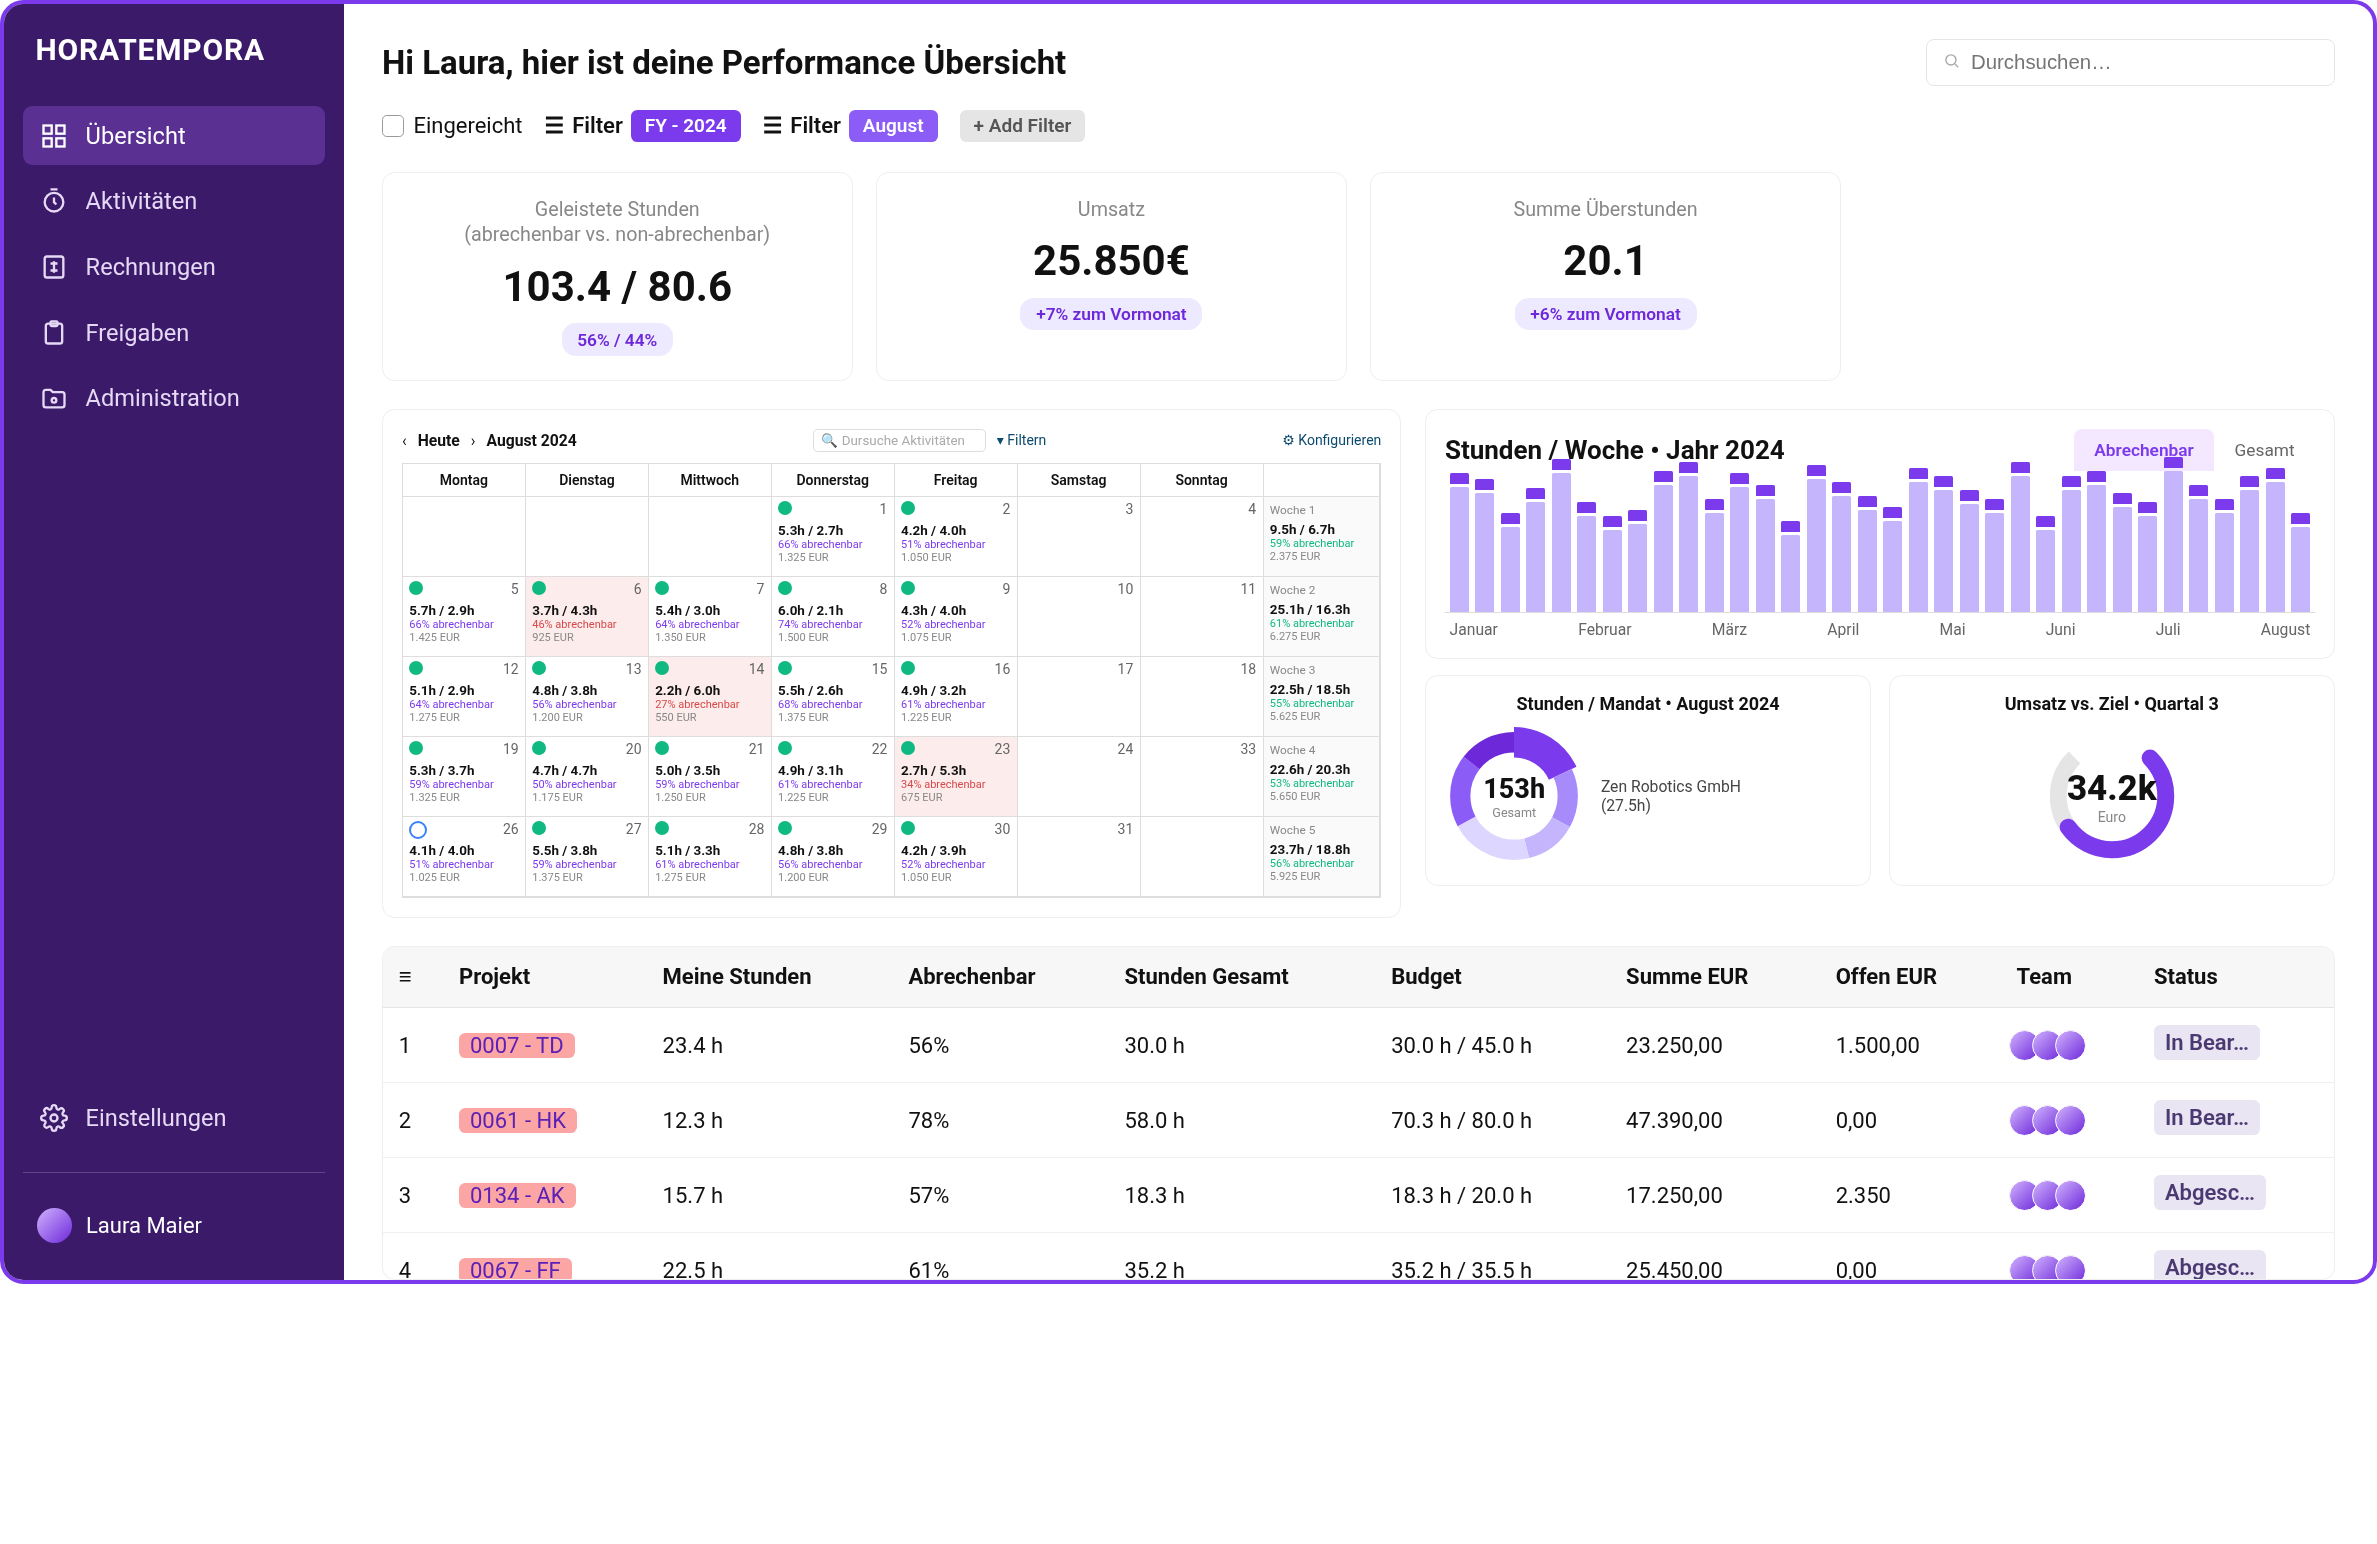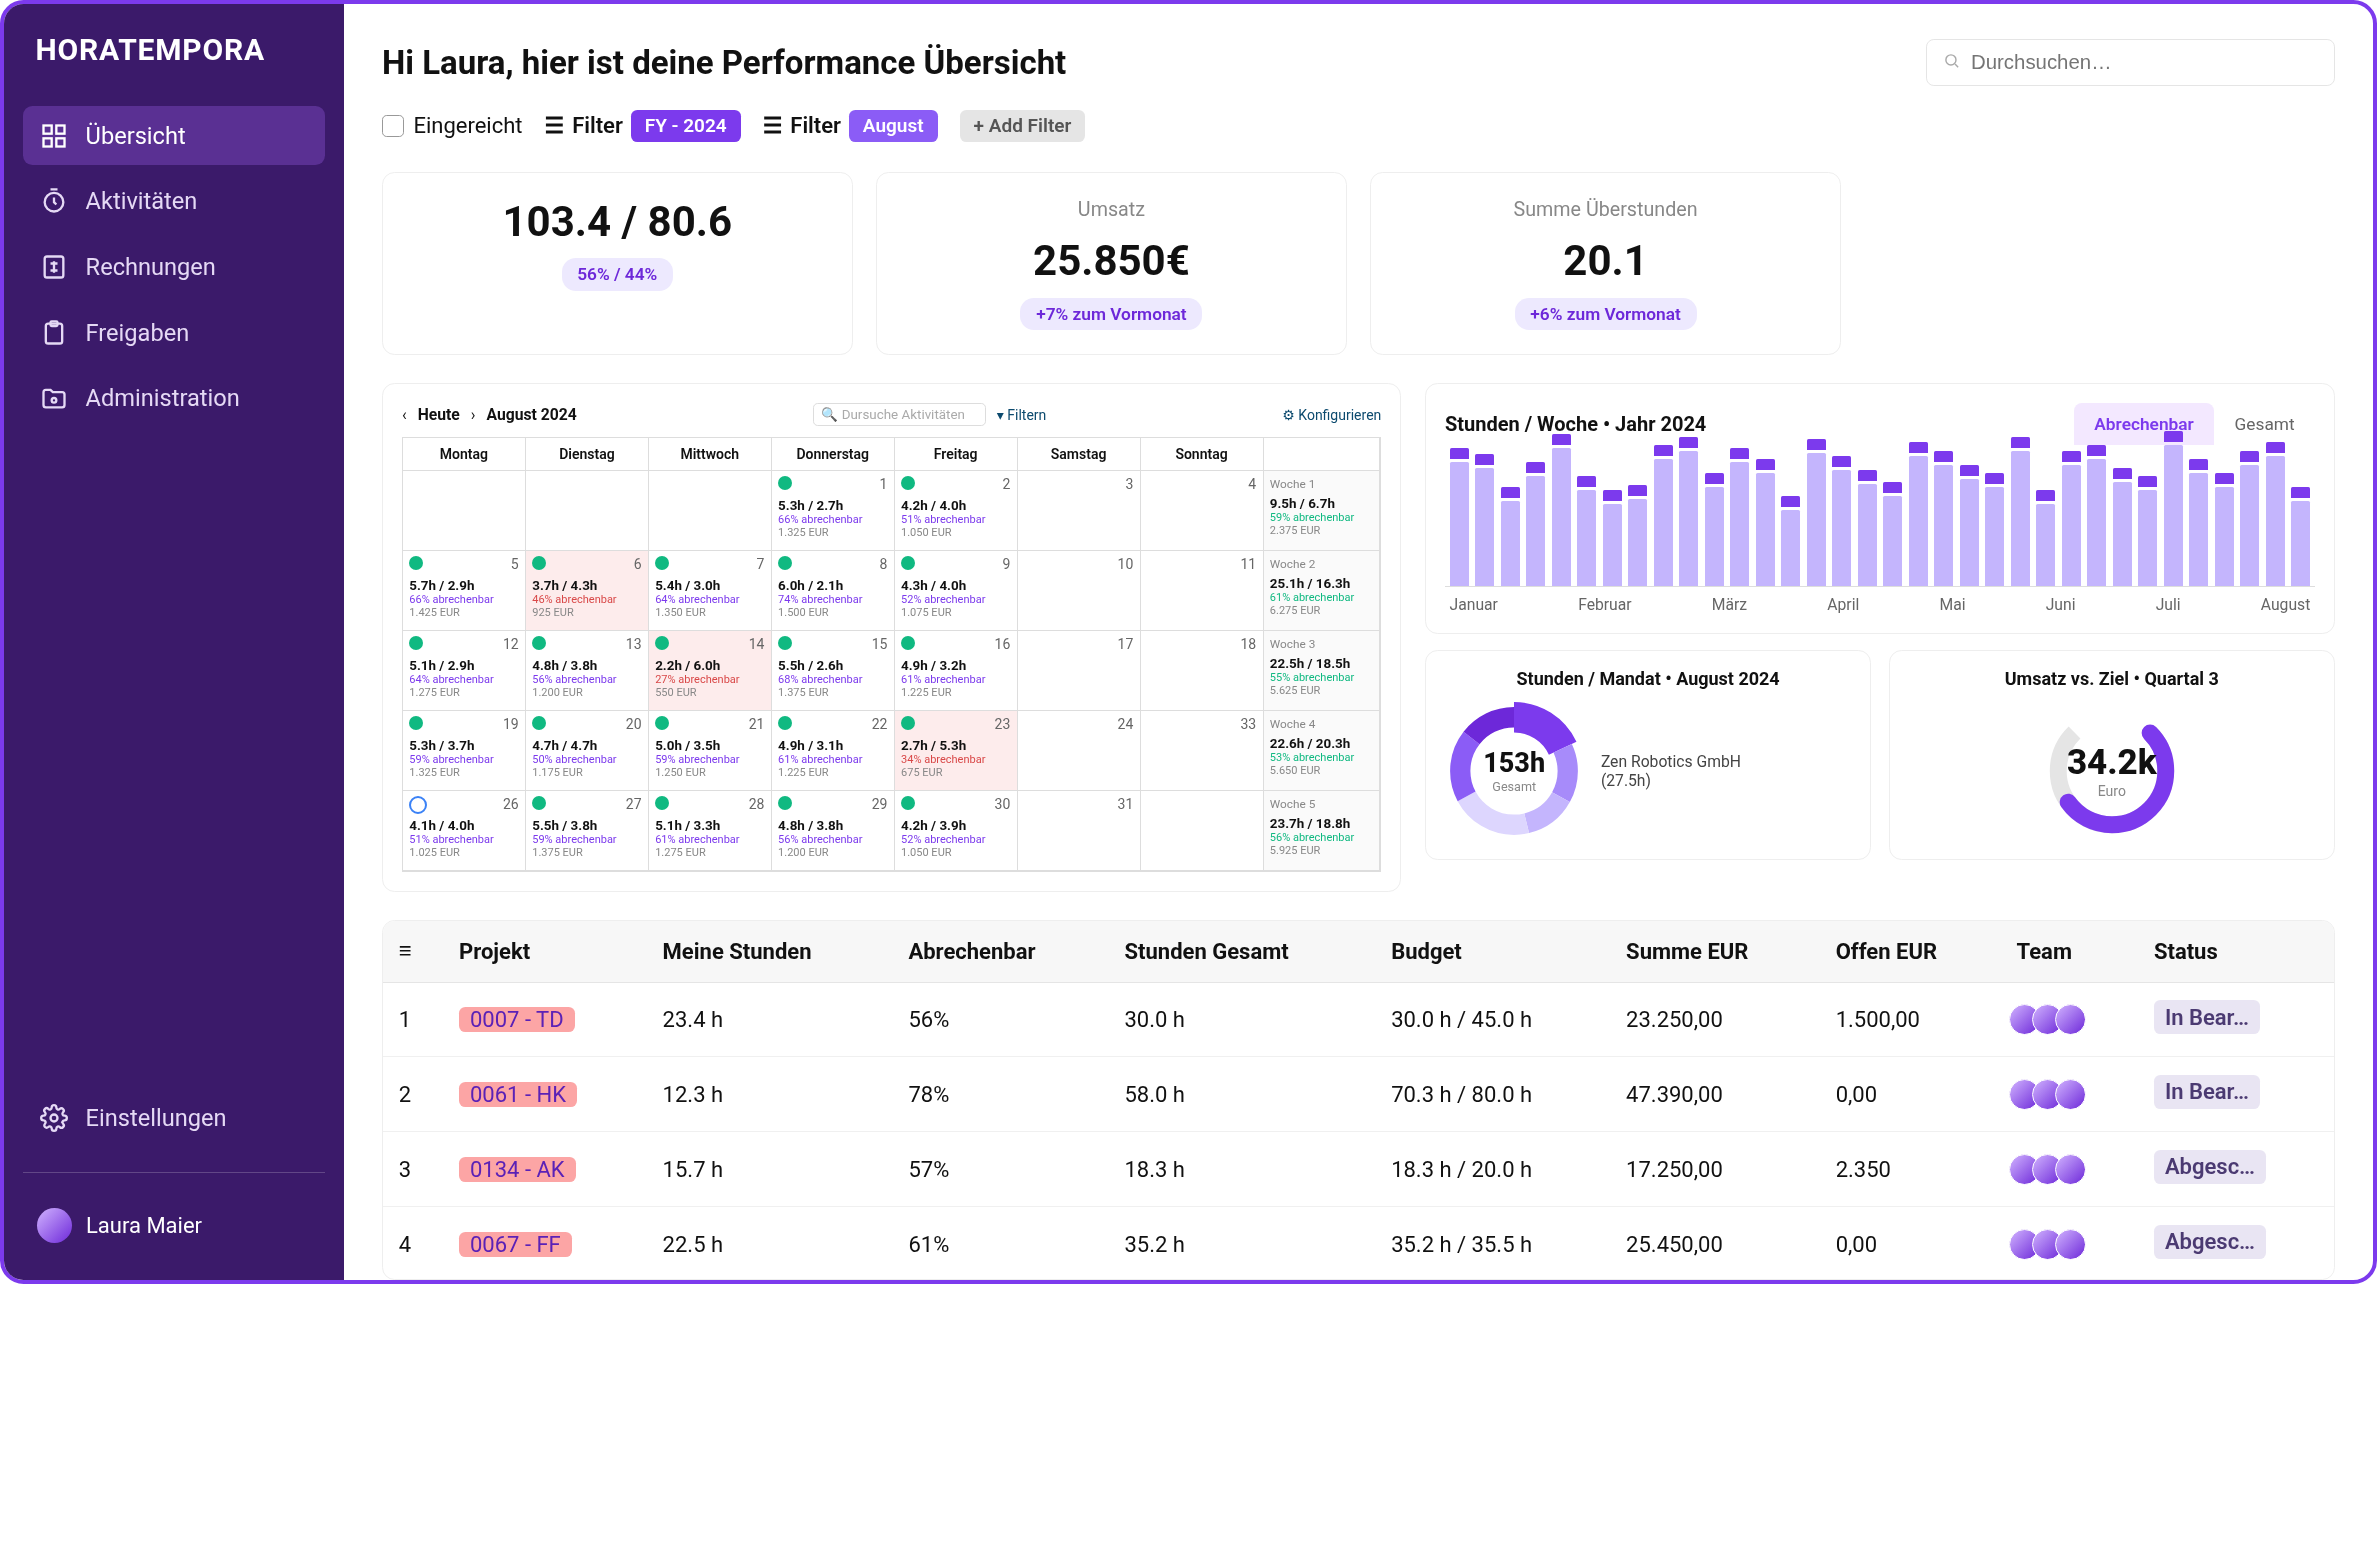--- a/index.html
+++ b/index.html
@@ -59,21 +59,21 @@
 .cal-cell .eur { font-size: 11px; color: #888; }
 .cal-cell.warn { background: #fdecec; }
 .cal-cell.warn .pct { color: #d94848; }
 .cal-cell.week { background: #fafafa; }
 .cal-cell.week .wlabel { font-size: 11.8px; color: #888; margin-top: 1.6px; }
 .cal-cell.week .hrs { font-size: 13.4px; font-weight: 700; margin-top: 4.7px; }
 .cal-cell.week .pct { font-size: 11px; color: #10b981; }
 
 .chart-col { display: flex; flex-direction: column; gap: 15.7px; }
 .chart-header { display: flex; align-items: center; justify-content: space-between; }
-.chart-title { font-size: 20px; font-weight: 700; }
+.chart-title { font-size: 26px; font-weight: 700; }
 .chart-tabs { display: flex; gap: 0; font-size: 17.3px; color: #666; }
 .chart-tab { padding: 11px 20.4px; border-top-left-radius:7.9px; border-top-right-radius:7.9px; }
 .chart-tab.active { background: #f3e8ff; color: #7c3aed; font-weight: 600; }
 .bars { display: flex; align-items: flex-end; gap: 6.3px; height: 142px; border-bottom: 0.8px solid #ddd; padding: 0 4.7px; }
 .bar { flex: 1; background: #c4b5fd; border-radius: 1.6px 1.6px 0 0; position: relative; }
 .bar .cap { position: absolute; top: -14px; left: 0; right: 0; height: 11px; background: #7c3aed; border-radius: 1.6px 1.6px 0 0; }
 .bar-labels { display: flex; justify-content: space-between; font-size: 15.7px; color: #666; margin-top: 7.9px; padding: 0 4.7px; }
 
 .subrow { display: grid; grid-template-columns: 1fr 1fr; gap: 17.3px; }
 .mini-card { border: 1.6px solid #eee; border-radius: 12.6px; padding: 17.3px; }
@@ -199,21 +199,21 @@
       </div>
       <div class="filter-label">
         <span>☰</span>
         <span>Filter</span>
         <span class="chip purple2">August</span>
       </div>
       <span class="chip gray">+ Add Filter</span>
     </div>
 
     <div class="kpis" id="kpis">
-        <div class="card">
+        <div class="card"><div class="kpi-title">Geleistete Stunden<br>(abrechenbar vs. non-abrechenbar)</div>
     <div class="kpi-value">103.4 / 80.6</div>
     <div class="kpi-badge">56% / 44%</div></div>
         <div class="card"><div class="kpi-title">Umsatz</div>
     <div class="kpi-value">25.850€</div>
     <div class="kpi-badge">+7% zum Vormonat</div></div>
         <div class="card"><div class="kpi-title">Summe Überstunden</div>
     <div class="kpi-value">20.1</div>
     <div class="kpi-badge">+6% zum Vormonat</div></div>
       </div>
 

